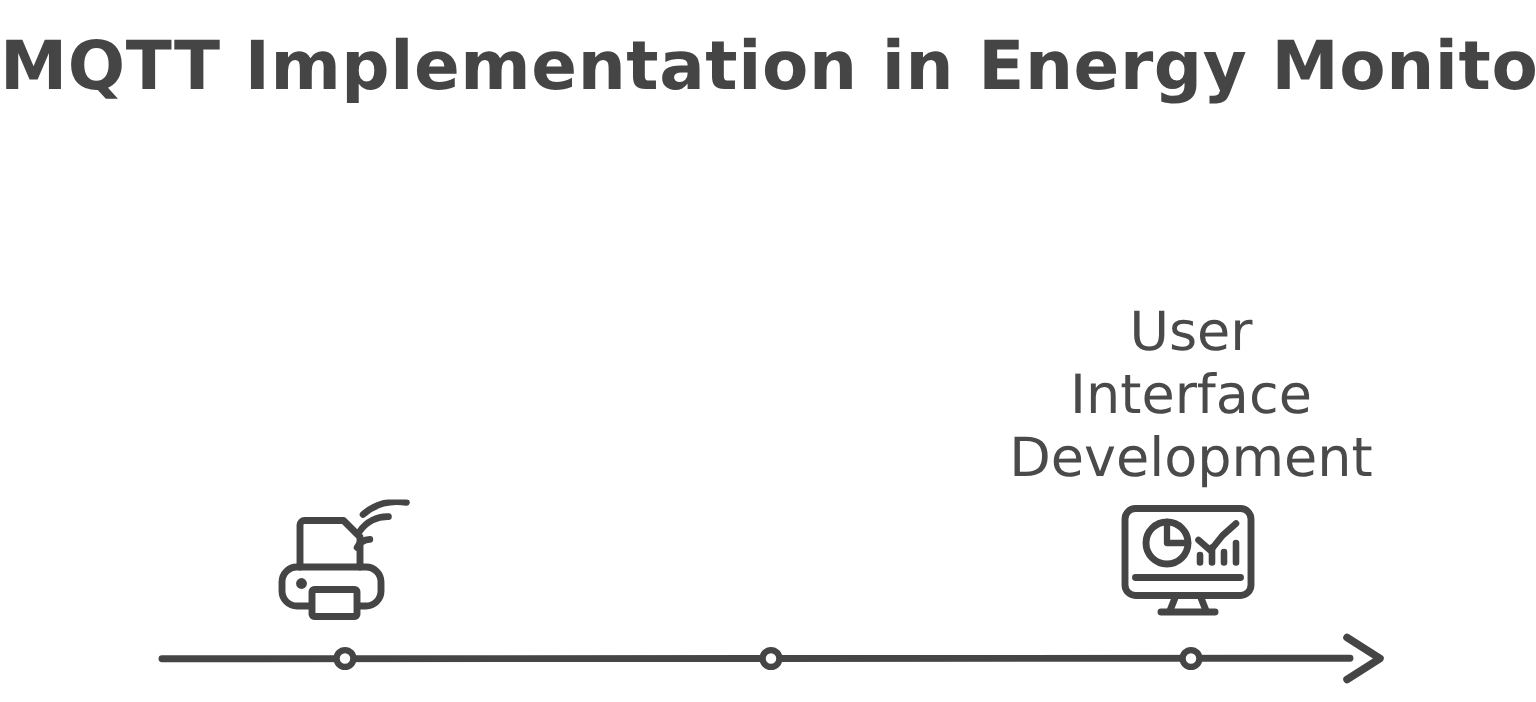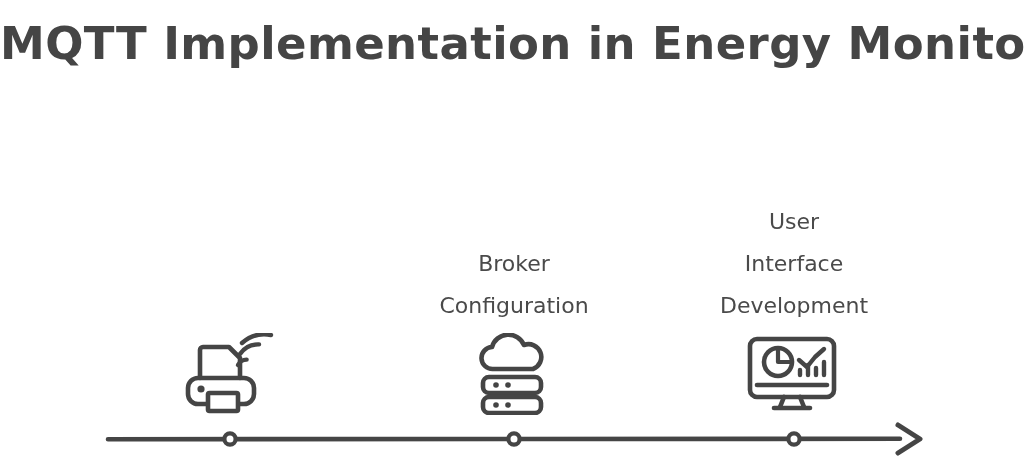--- a/index.html
+++ b/index.html
@@ -51,21 +51,21 @@
   
   .milestone {
     position: absolute;
     top: 190px;
     width: 260px;
     margin-left: -130px;
     text-align: center;
   }
   .milestone-label {
     font-family: "DejaVu Sans", sans-serif;
-    font-size: 22px;
+    font-size: 36px;
     line-height: 42px;
     color: #4a4a4a;
     white-space: pre-line;
     font-weight: 400;
   }
   .milestone-icon {
     margin-top: 6px;
     height: 82px;
     display: flex;
     align-items: flex-end;
@@ -102,40 +102,20 @@
           <rect x="26" y="60" width="30" height="18" rx="1.5" fill="#ffffff"></rect>
 
           <path d="M56 32 a10 10 0 0 1 8.6 -5.4" stroke-width="4.4"></path>
           <path d="M58 21 a22 22 0 0 1 19 -9.6" stroke-width="4.4"></path>
           <path d="M60 10 a34 34 0 0 1 29 -8" stroke-width="4.4"></path>
         </svg>
       </div>
     </div>
   </div>
 
-  <div class="milestone" id="ms-1" style="left: 514px;">
-    <div class="milestone-inner">
-      <div class="milestone-label">Broker
-Configuration</div>
-      <div class="milestone-icon">
-        <svg width="86" height="82" viewBox="0 0 86 82" fill="none" stroke="#454545" stroke-width="4.6" stroke-linecap="round" stroke-linejoin="round">
-
-          <path d="M22 36 a11 11 0 0 1 -1 -22 a17 17 0 0 1 32 -2 a12 12 0 0 1 9 24 Z"></path>
-
-          <rect x="12" y="44" width="58" height="16" rx="6"></rect>
-          <circle cx="25" cy="52" r="2.8" fill="#454545" stroke="none"></circle>
-          <circle cx="37" cy="52" r="2.8" fill="#454545" stroke="none"></circle>
-
-          <rect x="12" y="64" width="58" height="16" rx="6"></rect>
-          <circle cx="25" cy="72" r="2.8" fill="#454545" stroke="none"></circle>
-          <circle cx="37" cy="72" r="2.8" fill="#454545" stroke="none"></circle>
-        </svg>
-      </div>
-    </div>
-  </div>
 
   <div class="milestone" id="ms-2" style="left: 794px;">
     <div class="milestone-inner">
       <div class="milestone-label">User
 Interface
 Development</div>
       <div class="milestone-icon">
         <svg width="100" height="82" viewBox="0 0 100 82" fill="none" stroke="#454545" stroke-width="4.6" stroke-linecap="round" stroke-linejoin="round">
 
           <rect x="6" y="6" width="84" height="58" rx="7"></rect>

